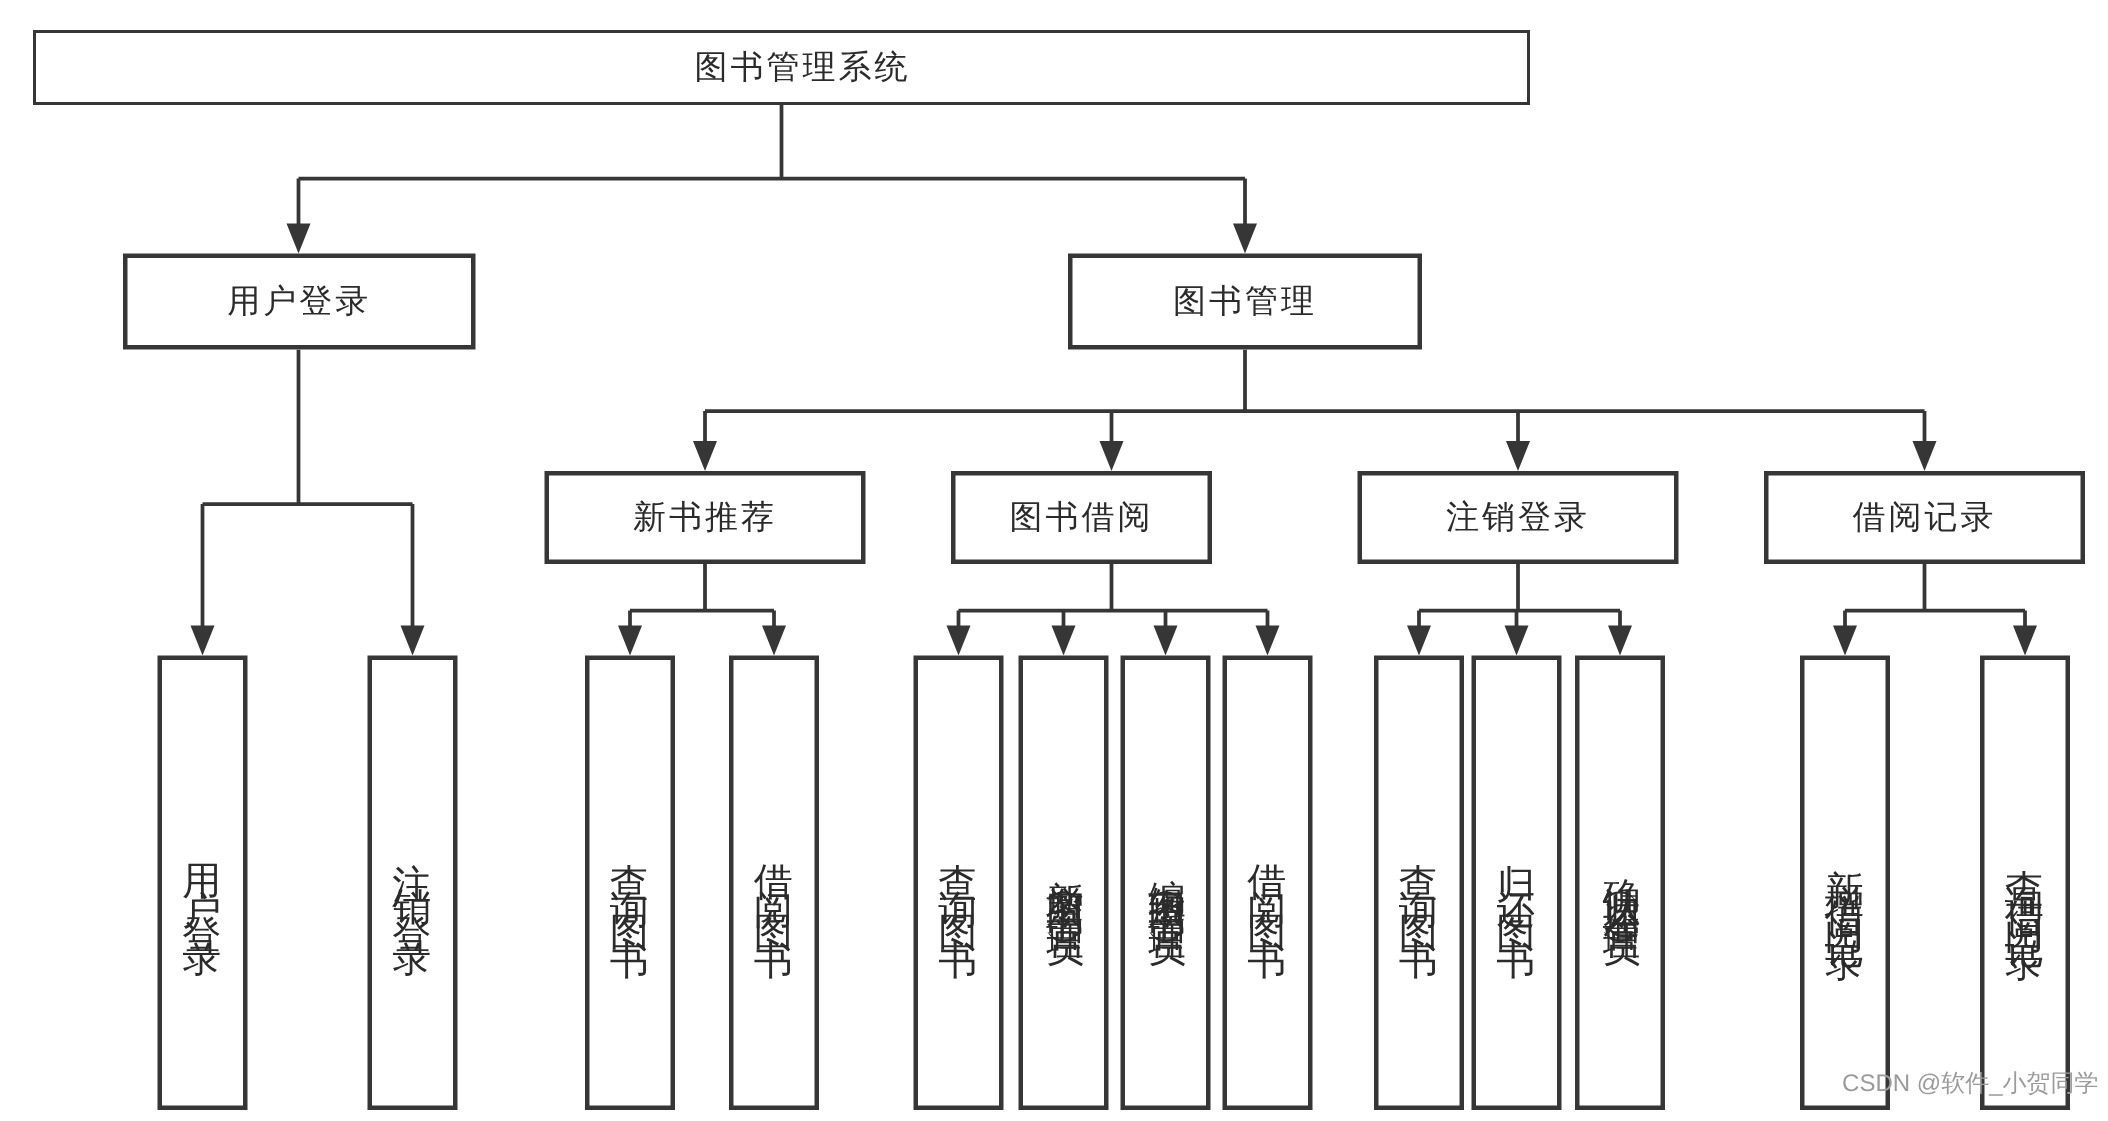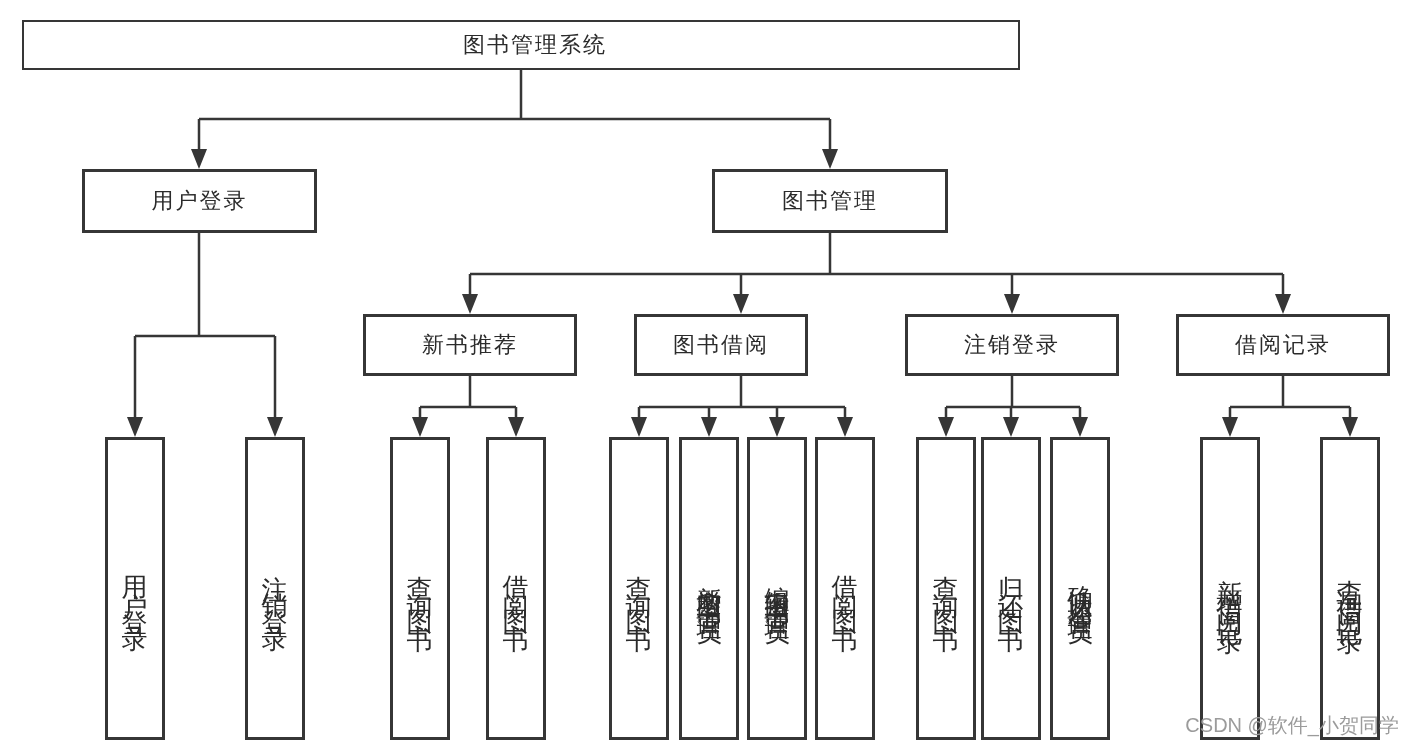--- a/index.html
+++ b/index.html
@@ -28,21 +28,21 @@
     font-size:26px;
     line-height:1;
     white-space:nowrap;
   }
   .leaf.short .vlabel{letter-spacing:17px;}
   .leaf.med  .vlabel{letter-spacing:10px;}
   .leaf.long .vlabel{letter-spacing:5px;font-size:25px;}
   .watermark{
     position:absolute;
     top:712px;right:6px;
-    font-size:20px;
+    font-size:16px;
     color:#9b9b9b;
     z-index:5;
     white-space:nowrap;
   }
 </style>
 </head>
 <body>
 
 <div class="canvas">
 

